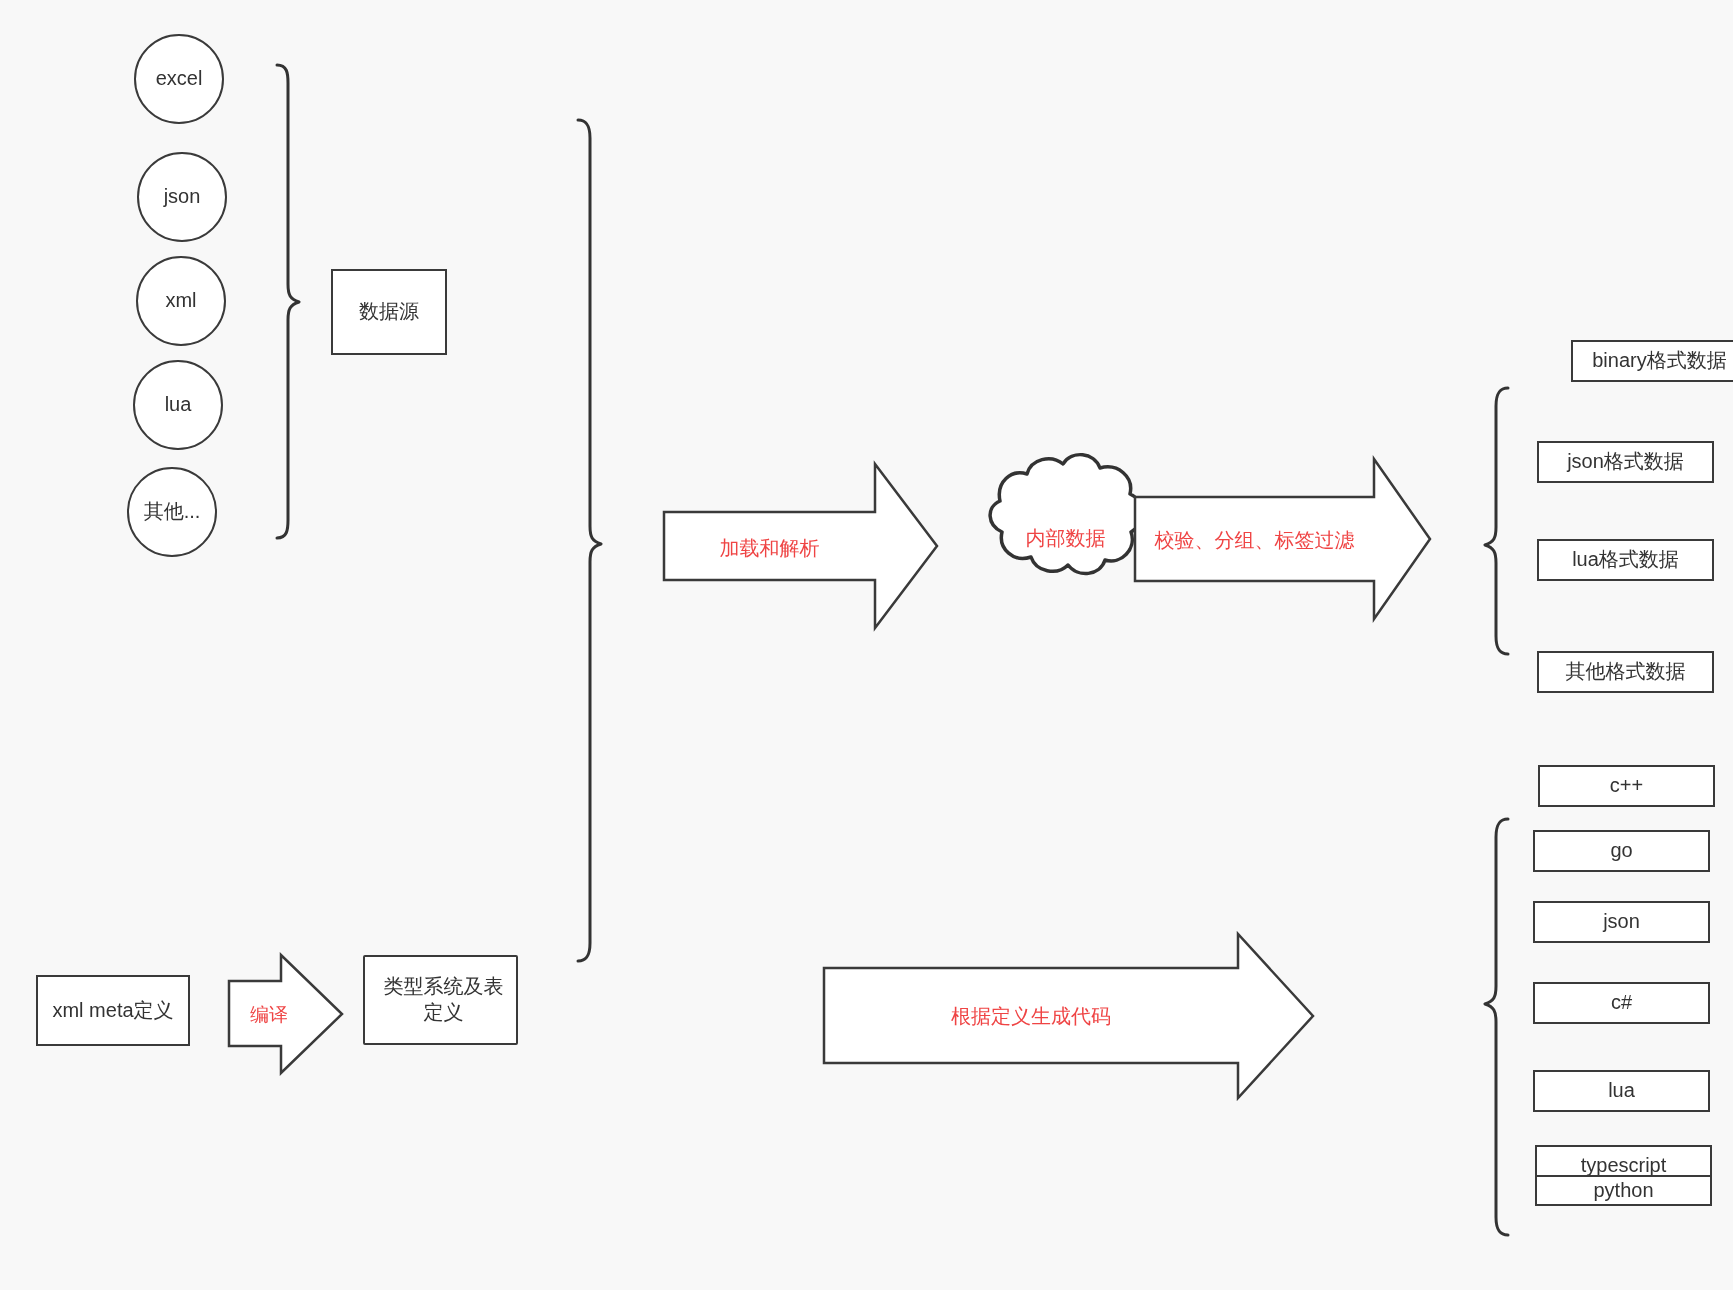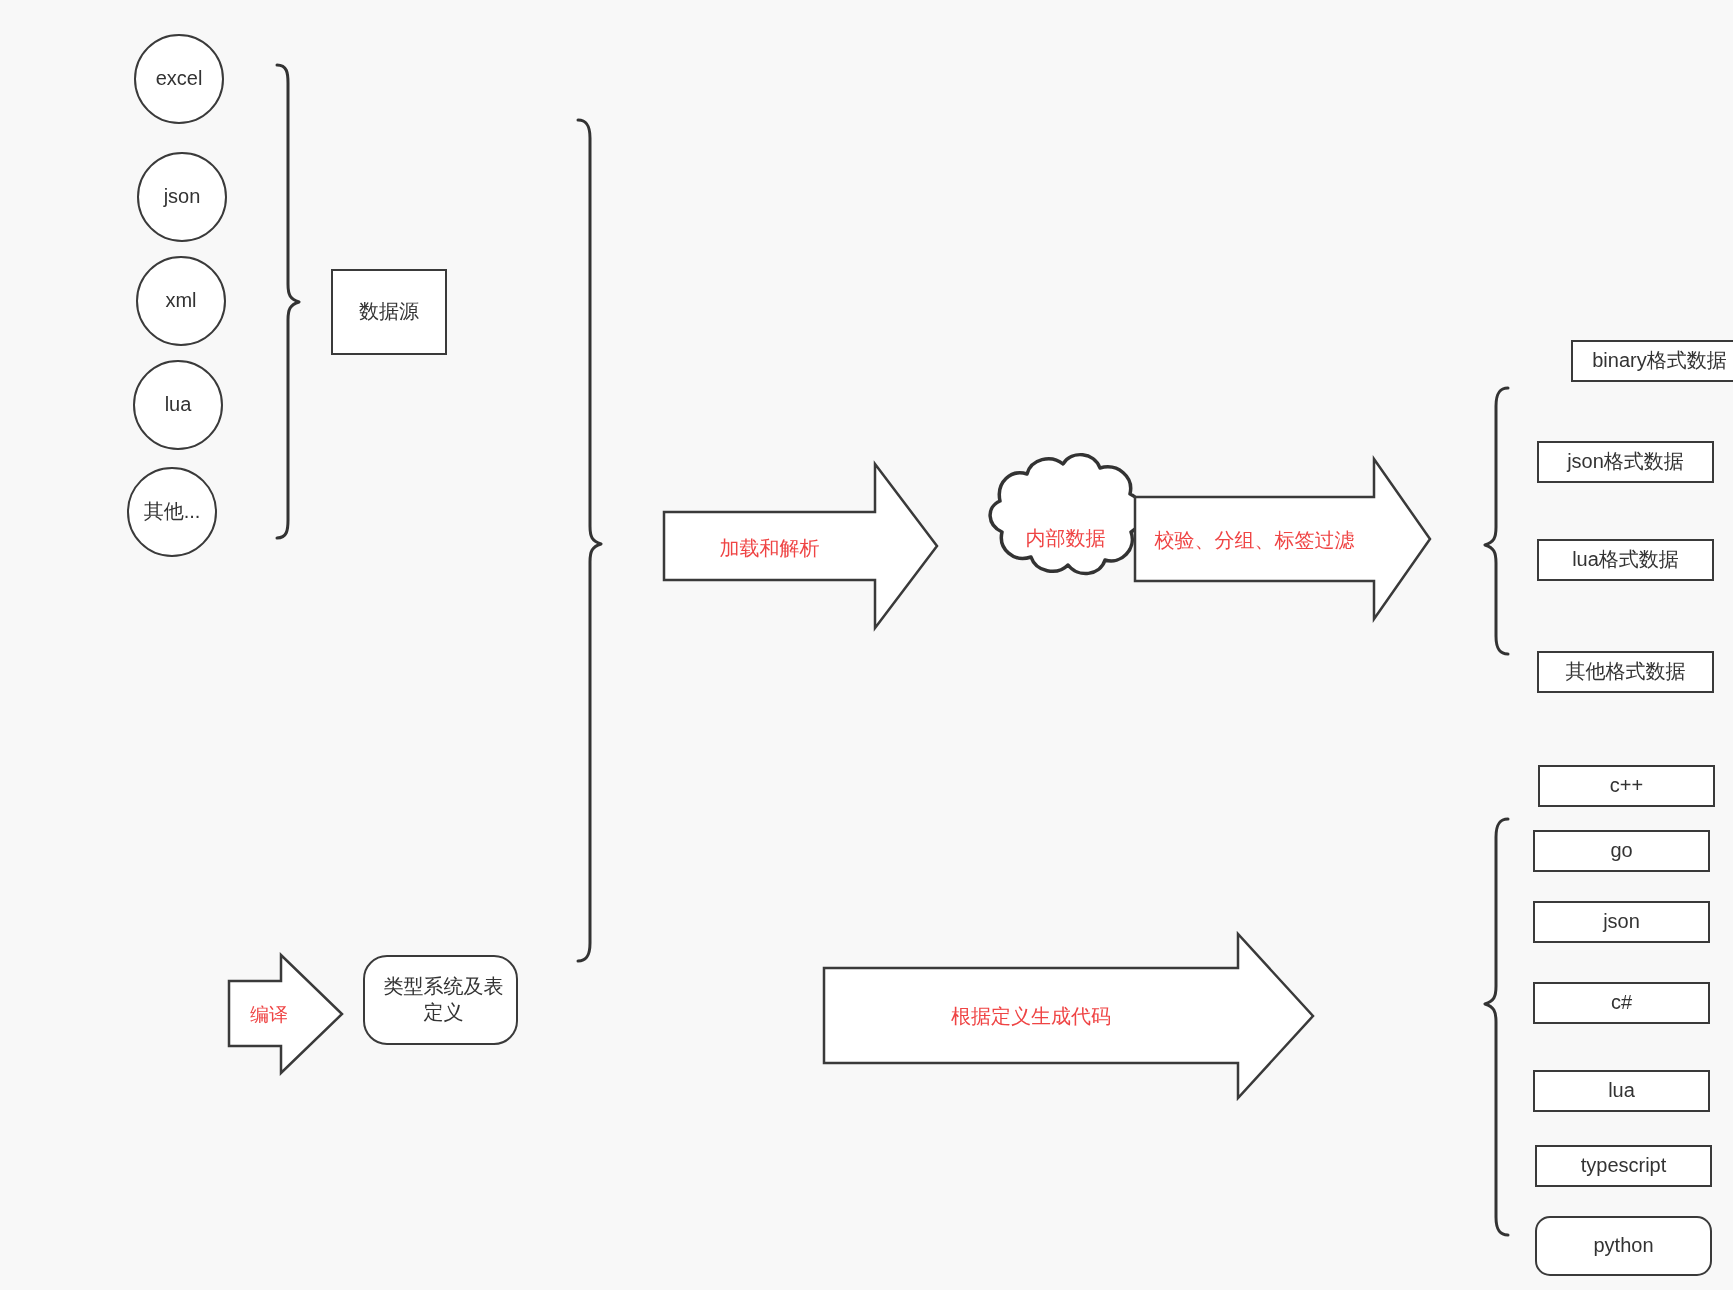--- a/index.html
+++ b/index.html
@@ -27,21 +27,21 @@
     text-align: center;
     line-height: 1.28;
     font-size: 20px;
   }
   .ellipse {
     border-radius: 50%;
     border-width: 2.5px;
   }
   .rect { }
   .rounded {
-    border-radius: 24px;
+    border-radius: 2px;
     padding-left: 6px;
   }
   .label-text {
     display: block;
     padding: 0 6px;
     pointer-events: none;
   }
   .svg-layer {
     position: absolute;
     left: 0;
@@ -192,22 +192,25 @@
   </div>
   <div class="node rect" style="left:1533px; top:982px; width:177px; height:42px;">
     <span class="label-text">c#</span>
   </div>
   <div class="node rect" style="left:1533px; top:1070px; width:177px; height:42px;">
     <span class="label-text">lua</span>
   </div>
   <div class="node rect" style="left:1535px; top:1145px; width:177px; height:42px;">
     <span class="label-text">typescript</span>
   </div>
-  <div class="node rect" style="left:1535px; top:1216px; width:177px; height:60px;border-radius:15px;">
+  <div class="node rect" style="left:1535px; top:1175px; width:177px; height:31px;">
     <span class="label-text">python</span>
   </div>
 
+  <div class="node rect" style="left:36px; top:975px; width:154px; height:71px;">
+    <span class="label-text">xml meta定义</span>
+  </div>
 
   <div class="node rounded" style="left:363px; top:955px; width:155px; height:90px;">
     <span class="label-text">类型系统及表定义</span>
   </div>
 
 </div>
 
 </body></html>

